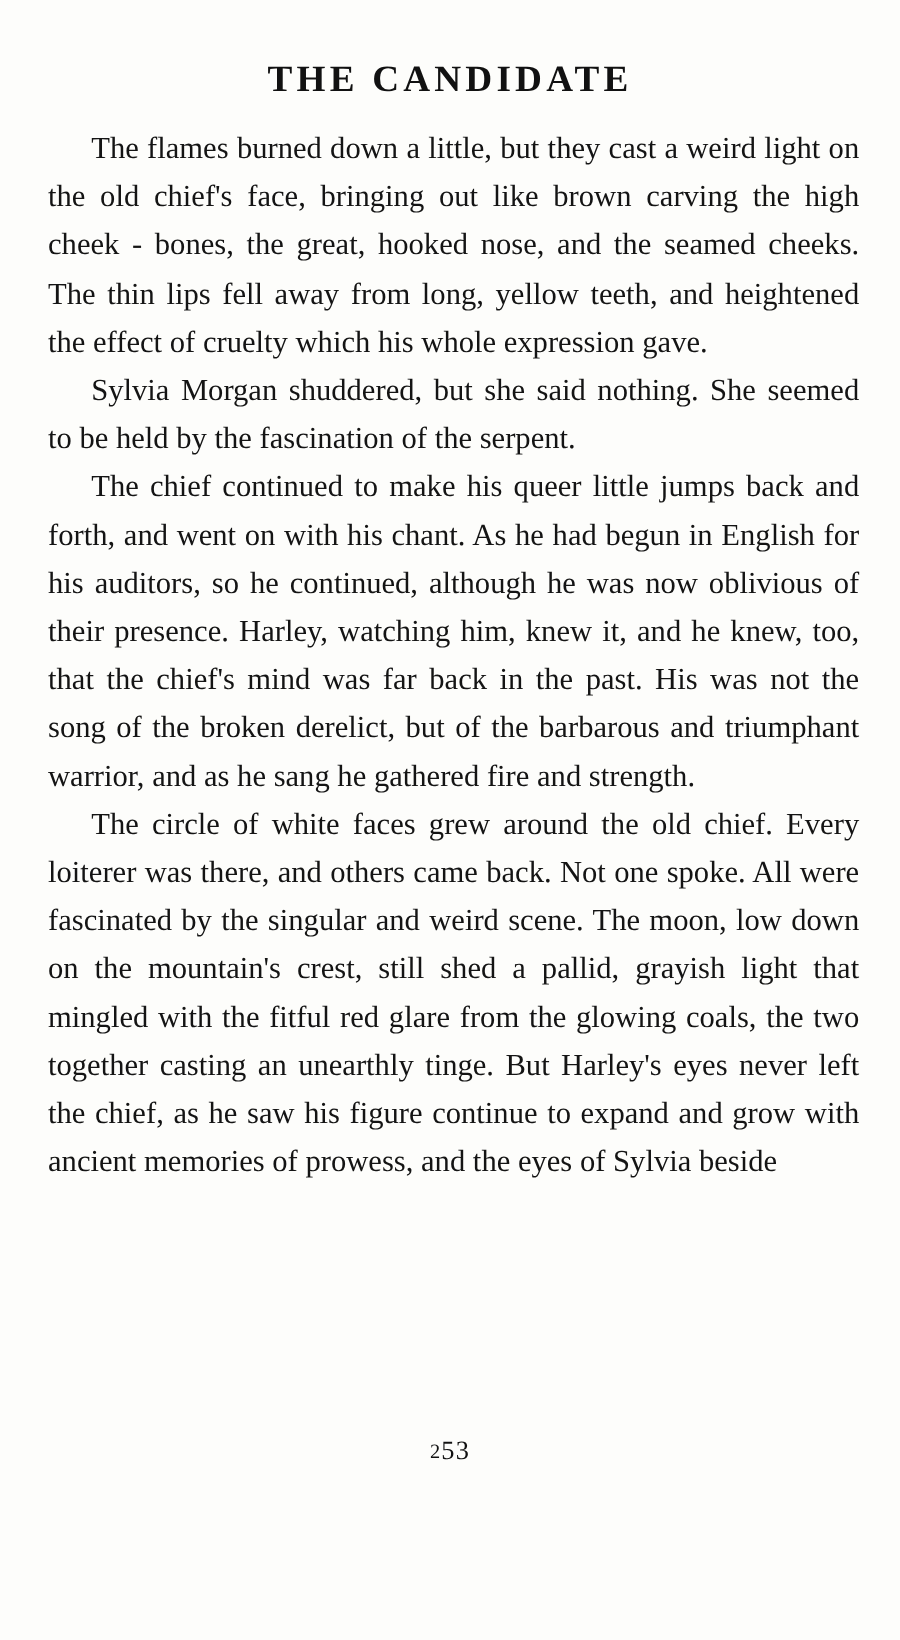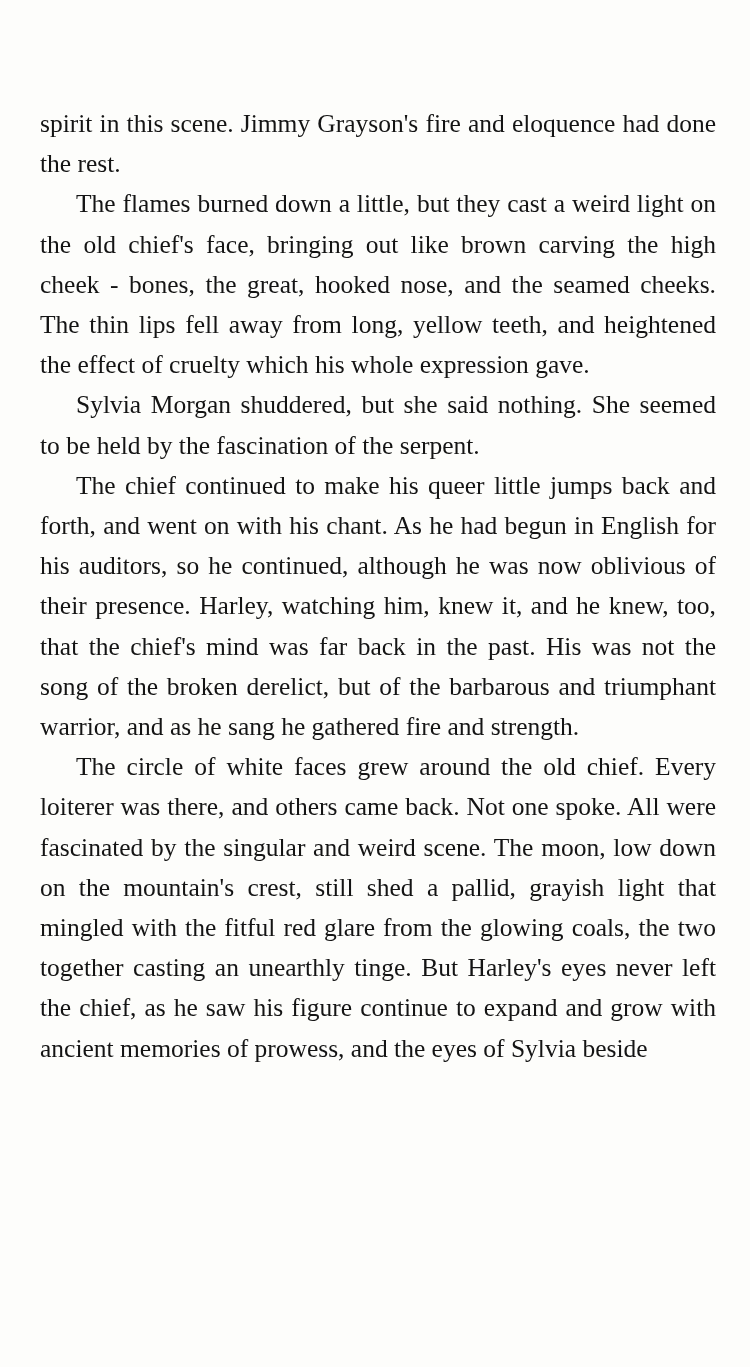--- a/index.html
+++ b/index.html
@@ -66,23 +66,26 @@
   .folio .small {
     font-size: 17px;
     vertical-align: 1px;
   }
 </style>
 </head>
 <body>
 
 <div class="page">
 
+  <div class="running-head">THE CANDIDATE</div>
 
   <div class="body-text">
-    <p class="noindent">spirit in this scene. Jimmy Grayson's fire and eloquence had done the rest.</p>
     <p>The flames burned down a little, but they cast a weird light on the old chief's face, bringing out like brown carving the high cheek - bones, the great, hooked nose, and the seamed cheeks.  The thin lips fell away from long, yellow teeth, and heightened the effect of cruelty which his whole expression gave.</p>
     <p>Sylvia Morgan shuddered, but she said nothing. She seemed to be held by the fascination of the serpent.</p>
     <p>The chief continued to make his queer little jumps back and forth, and went on with his chant.  As he had begun in English for his auditors, so he continued, although he was now oblivious of their presence.  Harley, watching him, knew it, and he knew, too, that the chief's mind was far back in the past. His was not the song of the broken derelict, but of the barbarous and triumphant warrior, and as he sang he gathered fire and strength.</p>
     <p>The circle of white faces grew around the old chief. Every loiterer was there, and others came back.  Not one spoke.  All were fascinated by the singular and weird scene.  The moon, low down on the mountain's crest, still shed a pallid, grayish light that mingled with the fitful red glare from the glowing coals, the two together casting an unearthly tinge. But Harley's eyes never left the chief, as he saw his figure continue to expand and grow with ancient memories of prowess, and the eyes of Sylvia beside</p>
   </div>
 
+  <div class="folio">
+    <span class="small">2</span><span>53</span>
+  </div>
 
 </div>
 
 </body></html>

